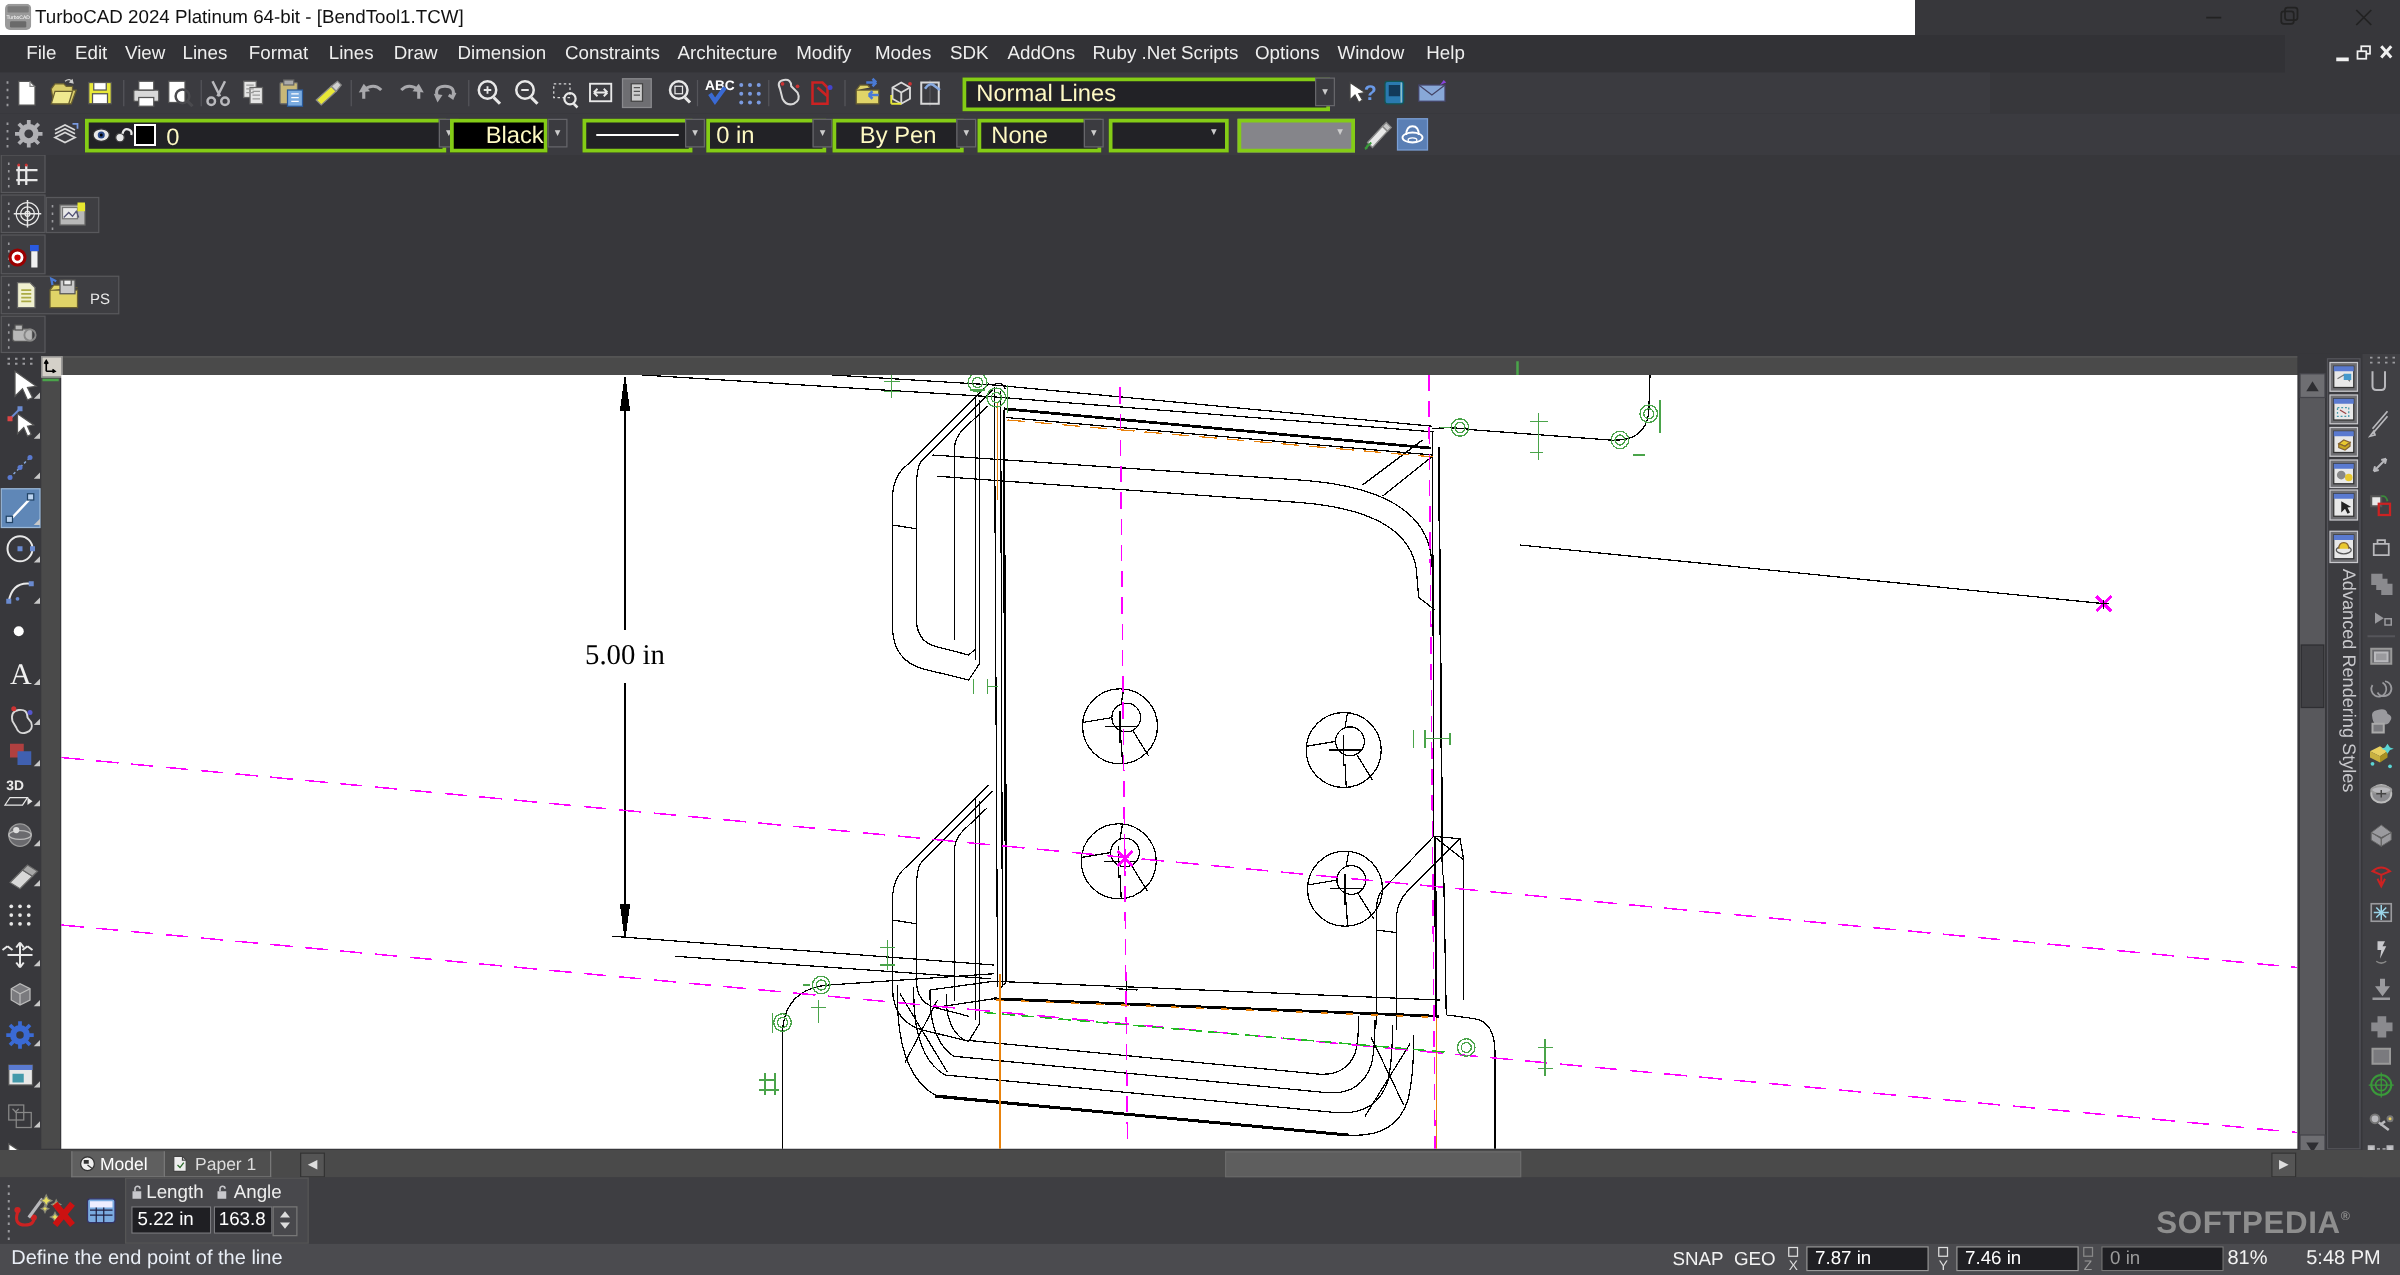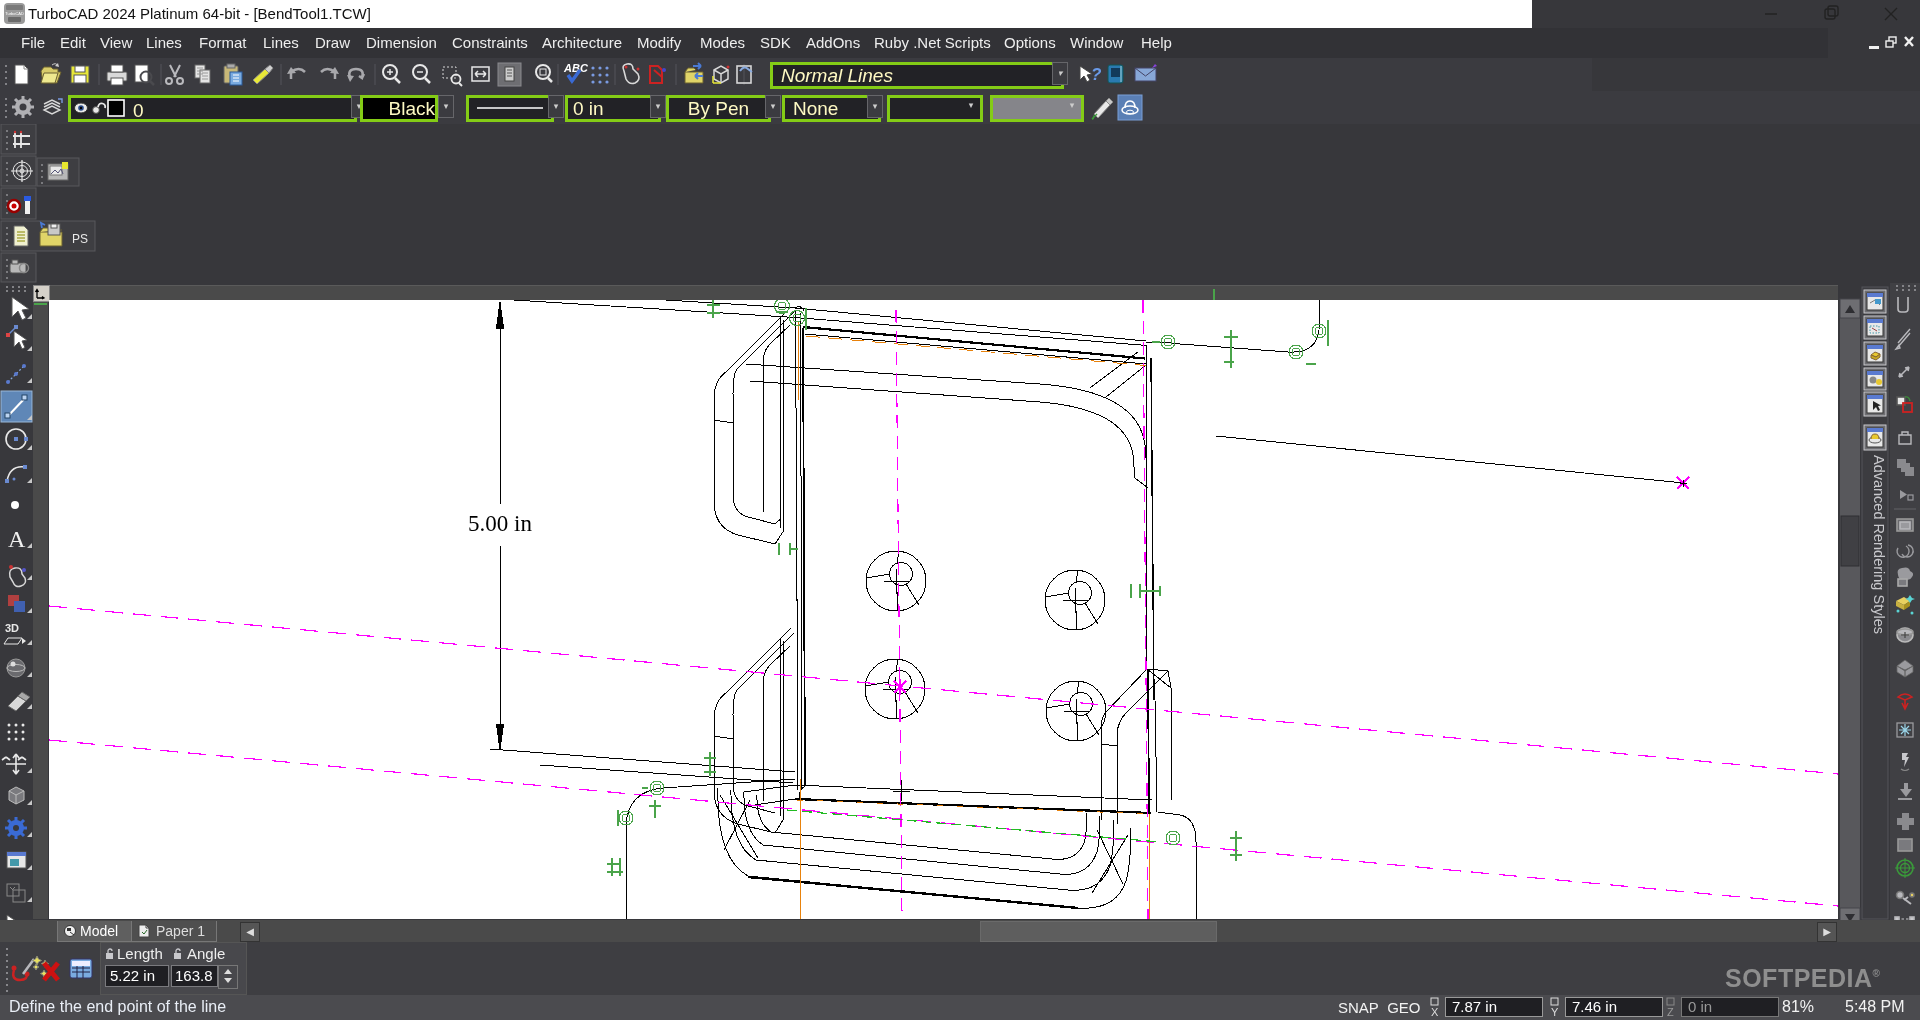--- a/index.html
+++ b/index.html
@@ -5,21 +5,21 @@
 html,body{margin:0;padding:0;}
 body{width:1920px;height:1020px;overflow:hidden;font-family:"Liberation Sans",sans-serif;background:#37373b;position:relative;}
 .abs{position:absolute;}
 
 #titlebar{left:0;top:0;width:1532px;height:28px;background:#ffffff;color:#111;}
 #titlebar .ttext{left:28px;top:5px;font-size:15px;color:#111;}
 
 #menubar{left:0;top:28px;width:1828px;height:30px;background:#323236;color:#eeeeee;font-size:15px;}
 #menubar span{position:absolute;top:6px;}
 
-#tb1{left:0;top:58px;width:1592px;height:33px;background:#3b3b40;border-bottom:1px solid #333337;font-style:italic;}
+#tb1{left:0;top:58px;width:1592px;height:33px;background:#3b3b40;border-bottom:1px solid #333337;}
 #tb2{left:0;top:91px;width:1920px;height:33px;background:#3b3b40;}
 .combo{position:absolute;background:#222226;border:3px solid #84cc16;color:#fef9c3;font-size:19px;}
 .darr{position:absolute;background:#3b3b40;border:1px solid #66666a;color:#ccc;}
 
 #rulertop{left:33px;top:285px;width:1805px;height:15px;background:#4a4a4a;border-top:1px solid #5a5a5a;}
 #rulerleft{left:33px;top:300px;width:15px;height:619px;background:#4a4a4a;}
 #canvas{left:49px;top:300px;width:1789px;height:619px;background:#ffffff;}
 #originbtn{left:33px;top:285px;width:15px;height:15px;background:#d4d0c8;border:1px solid #888;}
 
 #tabband{left:0;top:920px;width:1920px;height:22px;background:#4a4a4a;}

